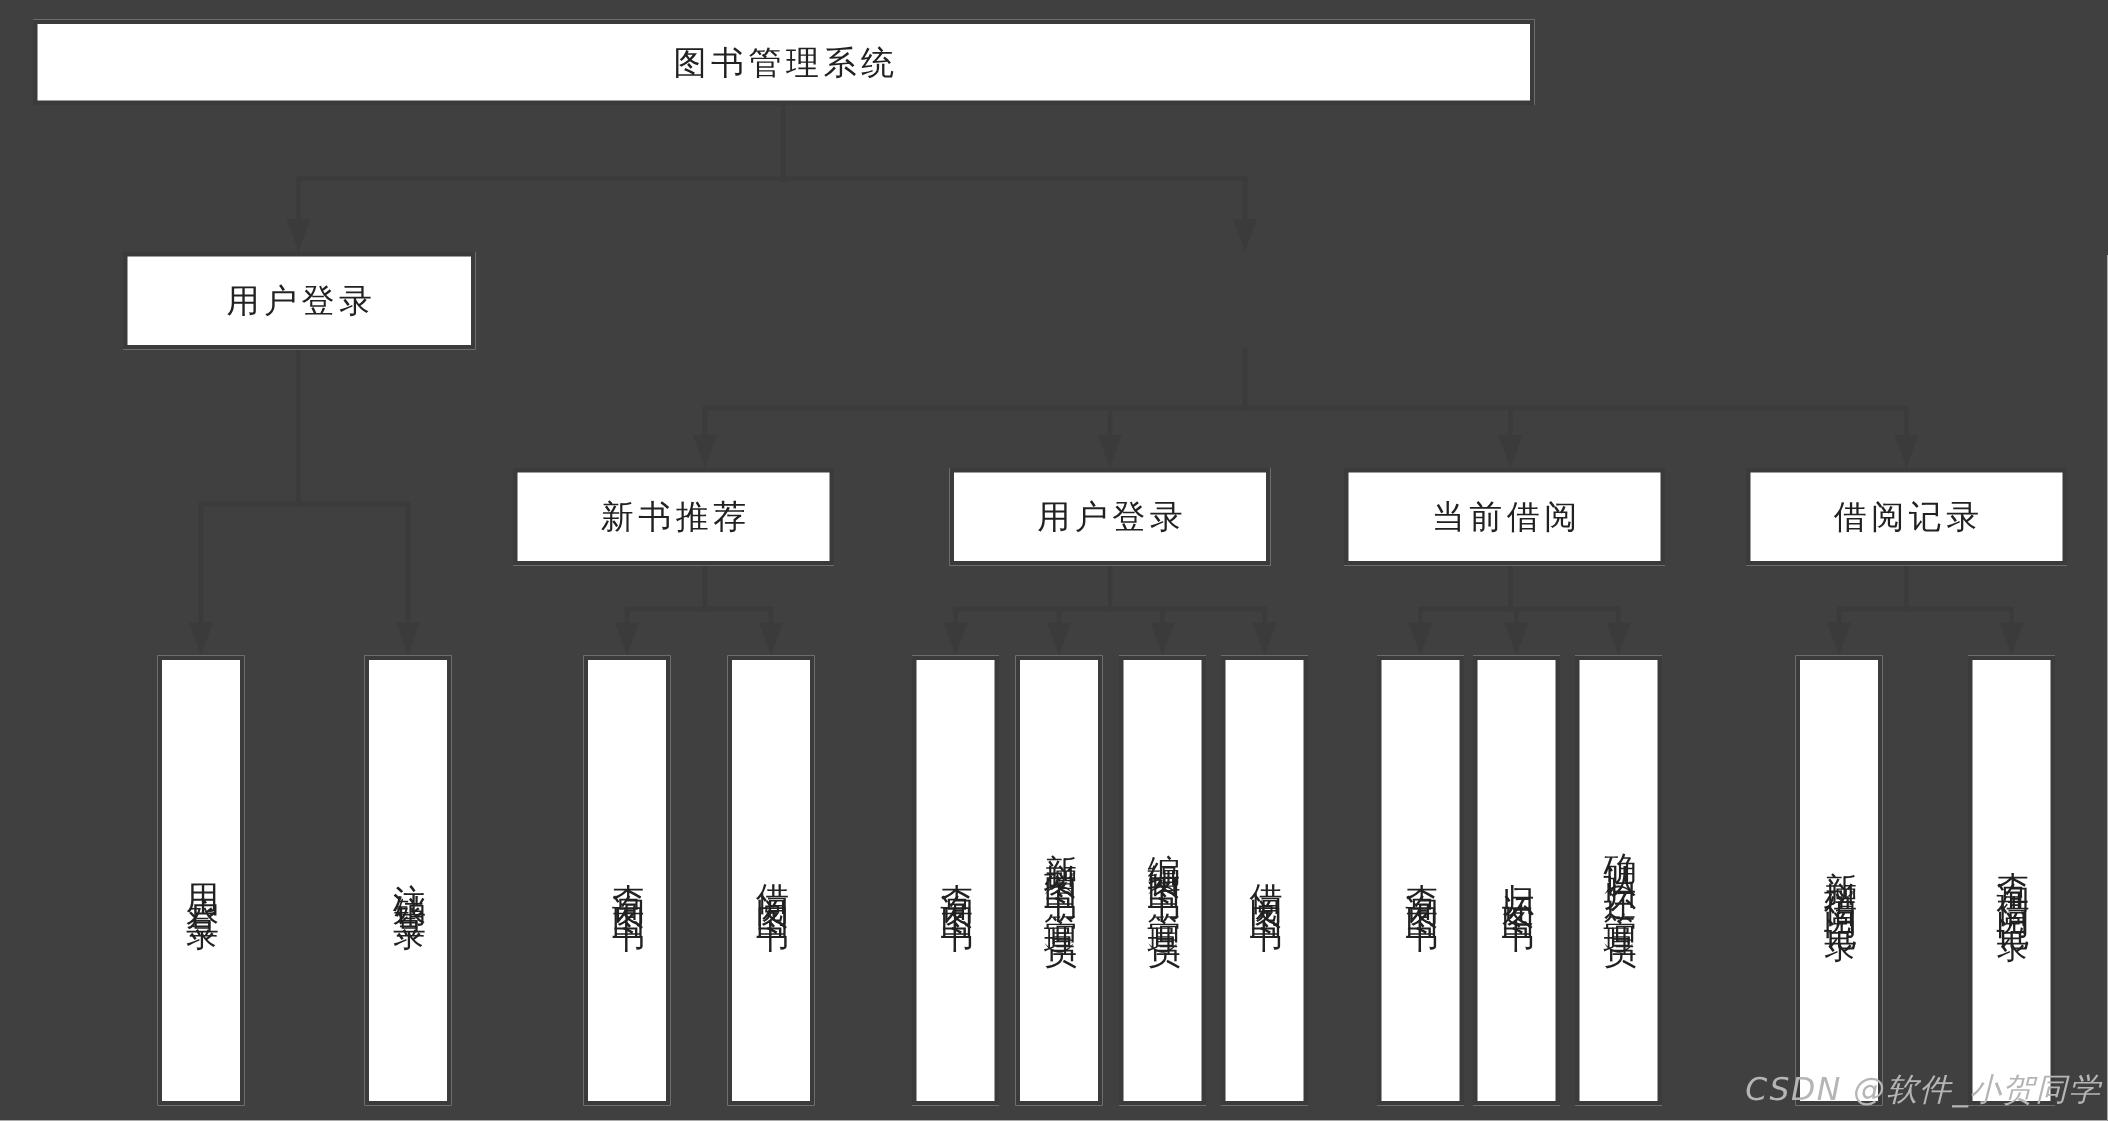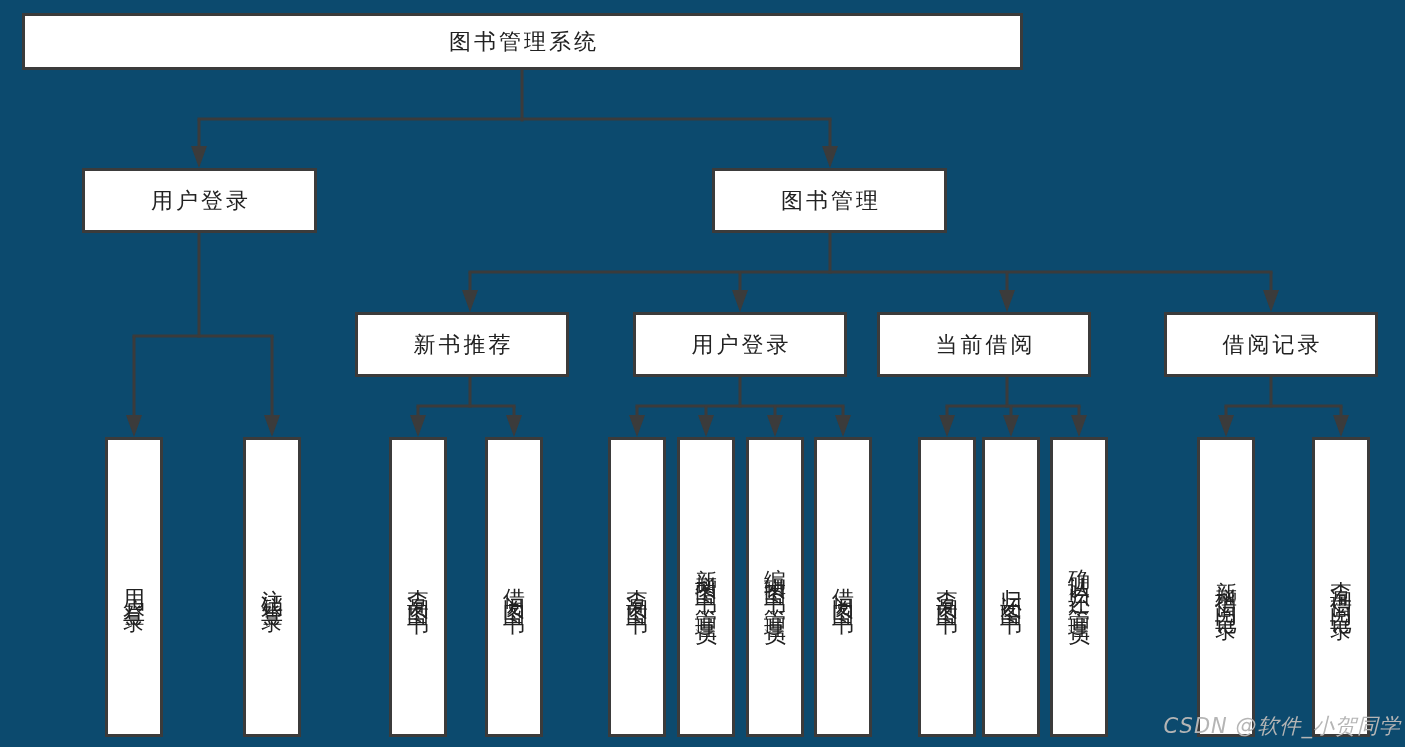--- a/index.html
+++ b/index.html
@@ -1,20 +1,20 @@
 <!DOCTYPE html>
 <html><head>
 <meta charset="utf-8">
 <style>
   html, body { margin: 0; padding: 0; background: #ffffff; }
   #stage {
     position: relative;
     width: 1405px;
     height: 747px;
-    background: #0c4a6e;
+    background: #404040;
     overflow: hidden;
     font-family: "DejaVu Sans", "Liberation Sans", sans-serif;
   }
   #connectors {
     position: absolute;
     left: 0; top: 0;
     width: 1405px; height: 747px;
     pointer-events: none;
   }
   .box {
@@ -30,23 +30,23 @@
   .hlabel {
     font-size: 22px;
     letter-spacing: 3px;
     white-space: nowrap;
     text-indent: 3px; 
   }
   .root  { left: 22px;  top: 13px;  width: 1001px; height: 57px; }
   .lvl2a { left: 82px;  top: 168px; width: 235px;  height: 65px; }
   .lvl2b { left: 712px; top: 168px; width: 235px;  height: 65px; }
   .lvl3  { top: 312px; height: 65px; width: 214px; }
-  .l3a { left: 355px; }
+  .l3a { left: 342px; }
   .l3b { left: 633px; }
-  .l3c { left: 877px; font-family: Liberation Mono, monospace; }
+  .l3c { left: 896px; font-family: Liberation Mono, monospace; }
   .l3d { left: 1164px; }
   .leaf { top: 437px; height: 300px; width: 58px; }
   .vlabel {
     writing-mode: vertical-rl;
     text-orientation: mixed;
     font-size: 22px;
     letter-spacing: 8px;
     line-height: 1;
     color: #212121;
   }
@@ -143,23 +143,20 @@
     <polygon points="1333,415 1349,415 1341,437"></polygon>
   </svg>
 
   <div class="box root">
     <span class="hlabel">图书管理系统</span>
   </div>
 
   <div class="box lvl2a">
     <span class="hlabel">用户登录</span>
   </div>
-  <div class="box lvl2b">
-    <span class="hlabel">图书管理</span>
-  </div>
 
   <div class="box lvl3 l3a">
     <span class="hlabel">新书推荐</span>
   </div>
   <div class="box lvl3 l3b">
     <span class="hlabel">用户登录</span>
   </div>
   <div class="box lvl3 l3c">
     <span class="hlabel">当前借阅</span>
   </div>

